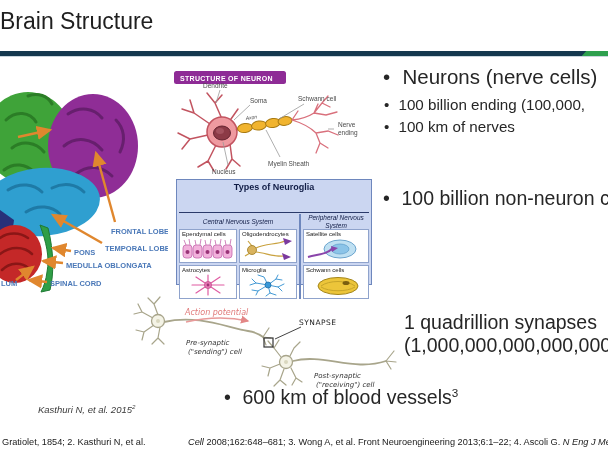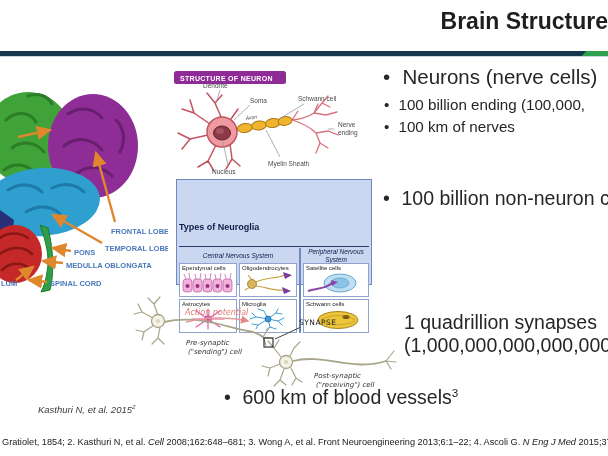--- a/index.html
+++ b/index.html
@@ -1,31 +1,31 @@
 <!DOCTYPE html>
 <html><head>
 <meta charset="utf-8">
 <style>
   html,body{margin:0;padding:0;background:#888;}
   .slide{position:relative;width:608px;height:456px;background:#ffffff;overflow:hidden;
          font-family:"Liberation Sans",sans-serif;color:#262626;}
   .abs{position:absolute;}
-  .title{top:8px;left:0;width:100%;text-align:right;font-size:23px;color:#1f1f1f;font-weight:bold;}
+  .title{top:8px;left:0;width:100%;text-align:left;font-size:23px;color:#1f1f1f;}
   .bar{top:51px;left:0;width:608px;height:5px;background:#14384f;border-bottom:1px solid #c9d6de;}
   .bar-tip{top:51px;left:584px;width:26px;height:5px;background:#2ea04e;transform:skewX(-42deg);}
   .bullet-row{display:flex;align-items:flex-start;white-space:nowrap;color:#262626;}
   .dot{display:inline-block;width:0.95em;flex:none;}
   .lines{line-height:1.18;}
   sup.big{font-size:60%;vertical-align:super;}
   .citation{font-style:italic;font-size:9.5px;color:#3a3a3a;}
   .refs{font-size:9.2px;color:#1a1a1a;white-space:nowrap;width:606px;overflow:hidden;}
   
   .glia{background:#cbd6f1;border:1px solid #6e87bd;box-sizing:border-box;padding:2px;}
-  .glia-title{font-weight:bold;font-size:9px;color:#101c45;
-              border-bottom:1.5px solid #2a3a6a;padding-bottom:13px;height:11px;line-height:11px;margin-top:40px;}
+  .glia-title{text-align:center;font-weight:bold;font-size:9px;color:#101c45;
+              border-bottom:1.5px solid #2a3a6a;padding-bottom:19px;height:11px;line-height:11px;}
   .glia-cols{display:flex;margin-top:1px;}
   .glia-cns{width:118px;border-right:2px solid #6e87bd;padding-right:2px;}
   .glia-pns{flex:1;padding-left:2px;}
   .glia-colhead{font-style:italic;font-size:6.5px;text-align:center;color:#101c45;
                 height:15px;line-height:1.1;display:flex;align-items:center;justify-content:center;}
   .glia-grid{display:grid;grid-template-columns:1fr 1fr;gap:2px;}
   .glia-stack{display:grid;grid-template-rows:1fr 1fr;gap:2px;}
   .glia-cell{background:#fff;border:1px solid #8fa3cc;height:32px;overflow:hidden;}
   .glia-cell-label{font-size:6px;color:#222;padding:1px 0 0 2px;line-height:6px;}
 </style>
@@ -280,15 +280,15 @@
   </div>
   <div class="abs bullet-row" style="left:224px;top:386px;font-size:19.5px">
     <span class="dot">•</span>
     <span>600 km of blood vessels</span>
       <sup class="big">3</sup>
   </div>
 
   <div class="abs citation" style="left:38px;top:403px">
     <span>Kasthuri N, et al. 2015</span><sup style="font-size:65%">2</sup>
   </div>
-  <div class="abs refs" style="left:2px;top:437px"><span>Gratiolet, 1854; 2. Kasthuri N, et al. </span><span style="font-style: italic;">Cell</span><span> 2008;162:648–681; 3. Wong A, et al. </span><span style="">Front Neuroengineering</span><span> 2013;6:1–22; 4. Ascoli G. </span><span style="font-style: italic;">N Eng J Med</span><span> 2015;373:1170–2.</span></div>
+  <div class="abs refs" style="left:2px;top:437px"><span>Gratiolet, 1854; 2. Kasthuri N, et al. </span><span style="font-style: italic; margin-left: 40px;">Cell</span><span> 2008;162:648–681; 3. Wong A, et al. </span><span style="">Front Neuroengineering</span><span> 2013;6:1–22; 4. Ascoli G. </span><span style="font-style: italic;">N Eng J Med</span><span> 2015;373:1170–2.</span></div>
 
 </div>
 
 </body></html>

